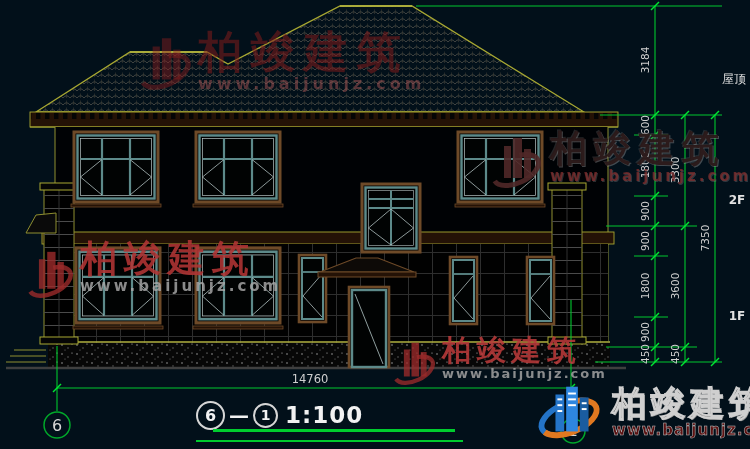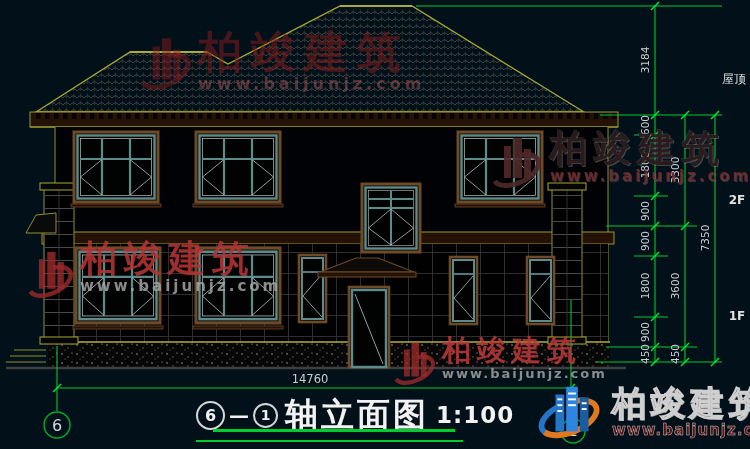--- a/index.html
+++ b/index.html
@@ -334,19 +334,18 @@
   <div class="btext">
     <div class="cn">柏竣建筑</div>
     <div class="url">www.baijunjz.com</div>
   </div>
 </div>
 
 <div id="title-bar">
   <span class="tcircle" id="tc1">6</span>
   <span class="tdash">—</span>
   <span class="tcircle" id="tc2">1</span>
-  <span class="tname">轴立面图</span>
   <span class="tscale">1:100</span>
 </div>
 <div class="tline" id="tline1"></div>
 <div class="tline" id="tline2"></div>
 
 </div>
 
 </body></html>

